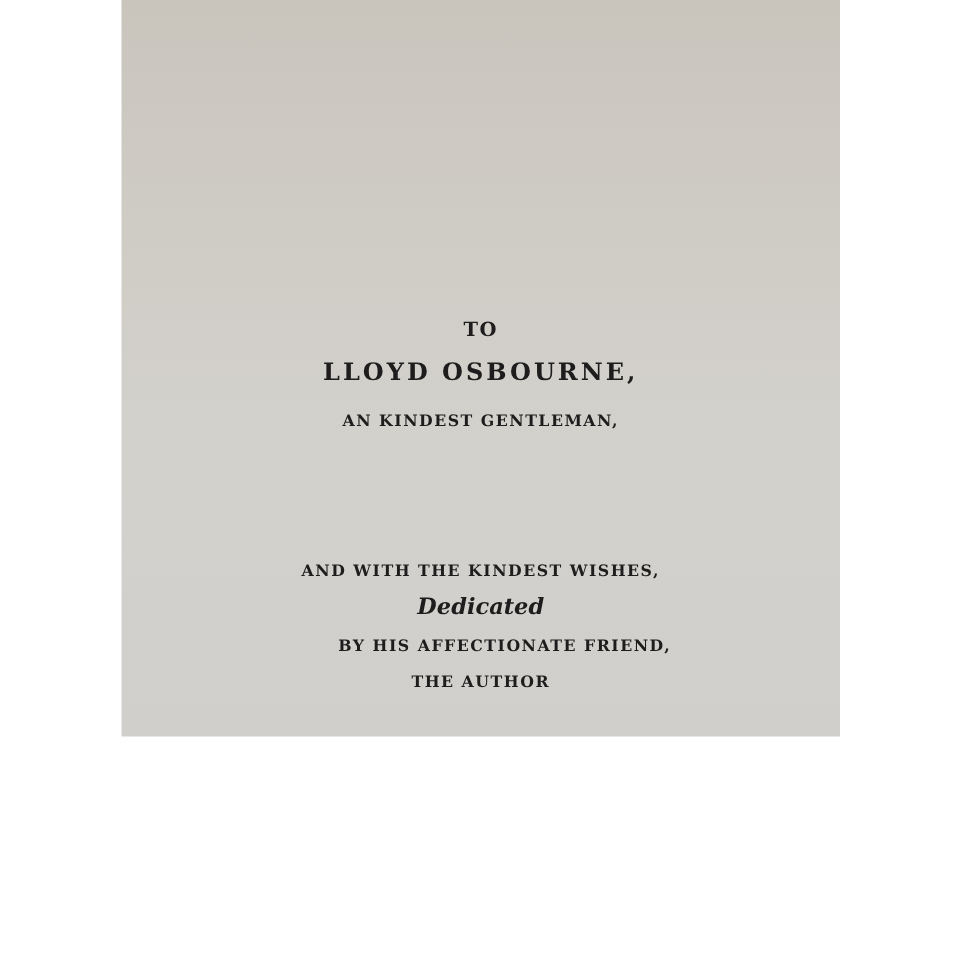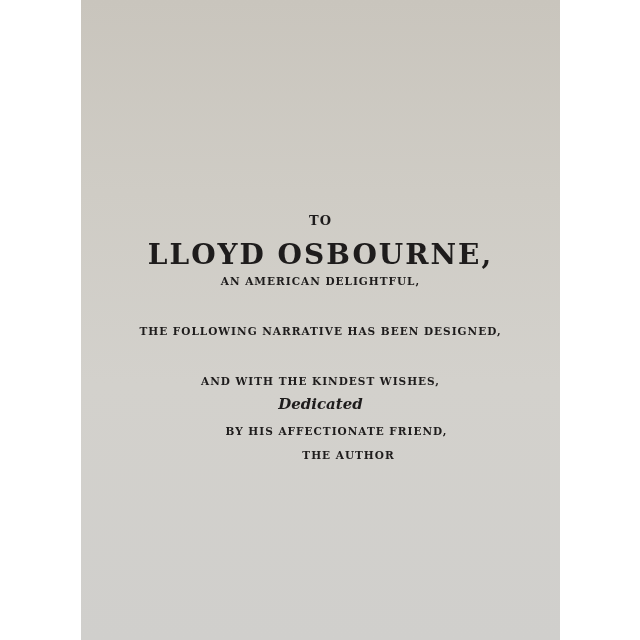--- a/index.html
+++ b/index.html
@@ -1,43 +1,42 @@
 <!DOCTYPE html>
 <html><head>
 <meta charset="utf-8">
 <style>
   html, body { margin:0; padding:0; }
   body { width:640px; height:640px; background:#ffffff; position:relative; overflow:hidden; }
   .page {
-    position:absolute; left:81px; top:0; width:479px; height:640px;
+    position:absolute; left:81px; top:0; width:479px; height:491px;
     background: linear-gradient(180deg, #c9c5bd 0%, #cfccc5 30%, #d3d1cc 60%, #d0cfcc 100%);
     text-decoration: underline;
   }
   .line {
     position:absolute; left:0; width:100%; text-align:center;
     font-family:"DejaVu Serif", serif; font-weight:bold; color:#1e1c1c;
     letter-spacing:1px; white-space:nowrap;
   }
   .to { top:213px; font-size:13px; }
-  .name { top:238px; font-size:28px; letter-spacing:2px; }
+  .name { top:238px; font-size:16px; letter-spacing:2px; }
   .small { font-size:10.5px; }
   .l1 { top:275px; }
   .l2 { top:300px; }
   .l3 { top:325px; }
   .l4 { top:350px; left:6px; }
   .l5 { top:375px; }
   .ded { top:395px; font-size:15px; font-family:"DejaVu Serif", serif; font-style:italic; letter-spacing:0; }
   .l6 { top:425px;margin-left:16px; }
-  .l7 { top:449px;padding-left:28px; }
+  .l7 { top:449px; }
 </style>
 </head>
 <body>
 
 <div class="page">
   <div class="line to">TO</div>
   <div class="line name">LLOYD OSBOURNE,</div>
-  <div class="line small l1">AN AMERICAN DELIGHTFUL,</div>
-  <div class="line small l3">THE FOLLOWING NARRATIVE HAS BEEN DESIGNED,</div>
+  <div class="line small l1">AN KINDEST GENTLEMAN,</div>
   <div class="line small l5">AND WITH THE KINDEST WISHES,</div>
   <div class="line ded">Dedicated</div>
   <div class="line small l6">BY HIS AFFECTIONATE FRIEND,</div>
   <div class="line small l7">THE AUTHOR</div>
 </div>
 
 </body></html>

